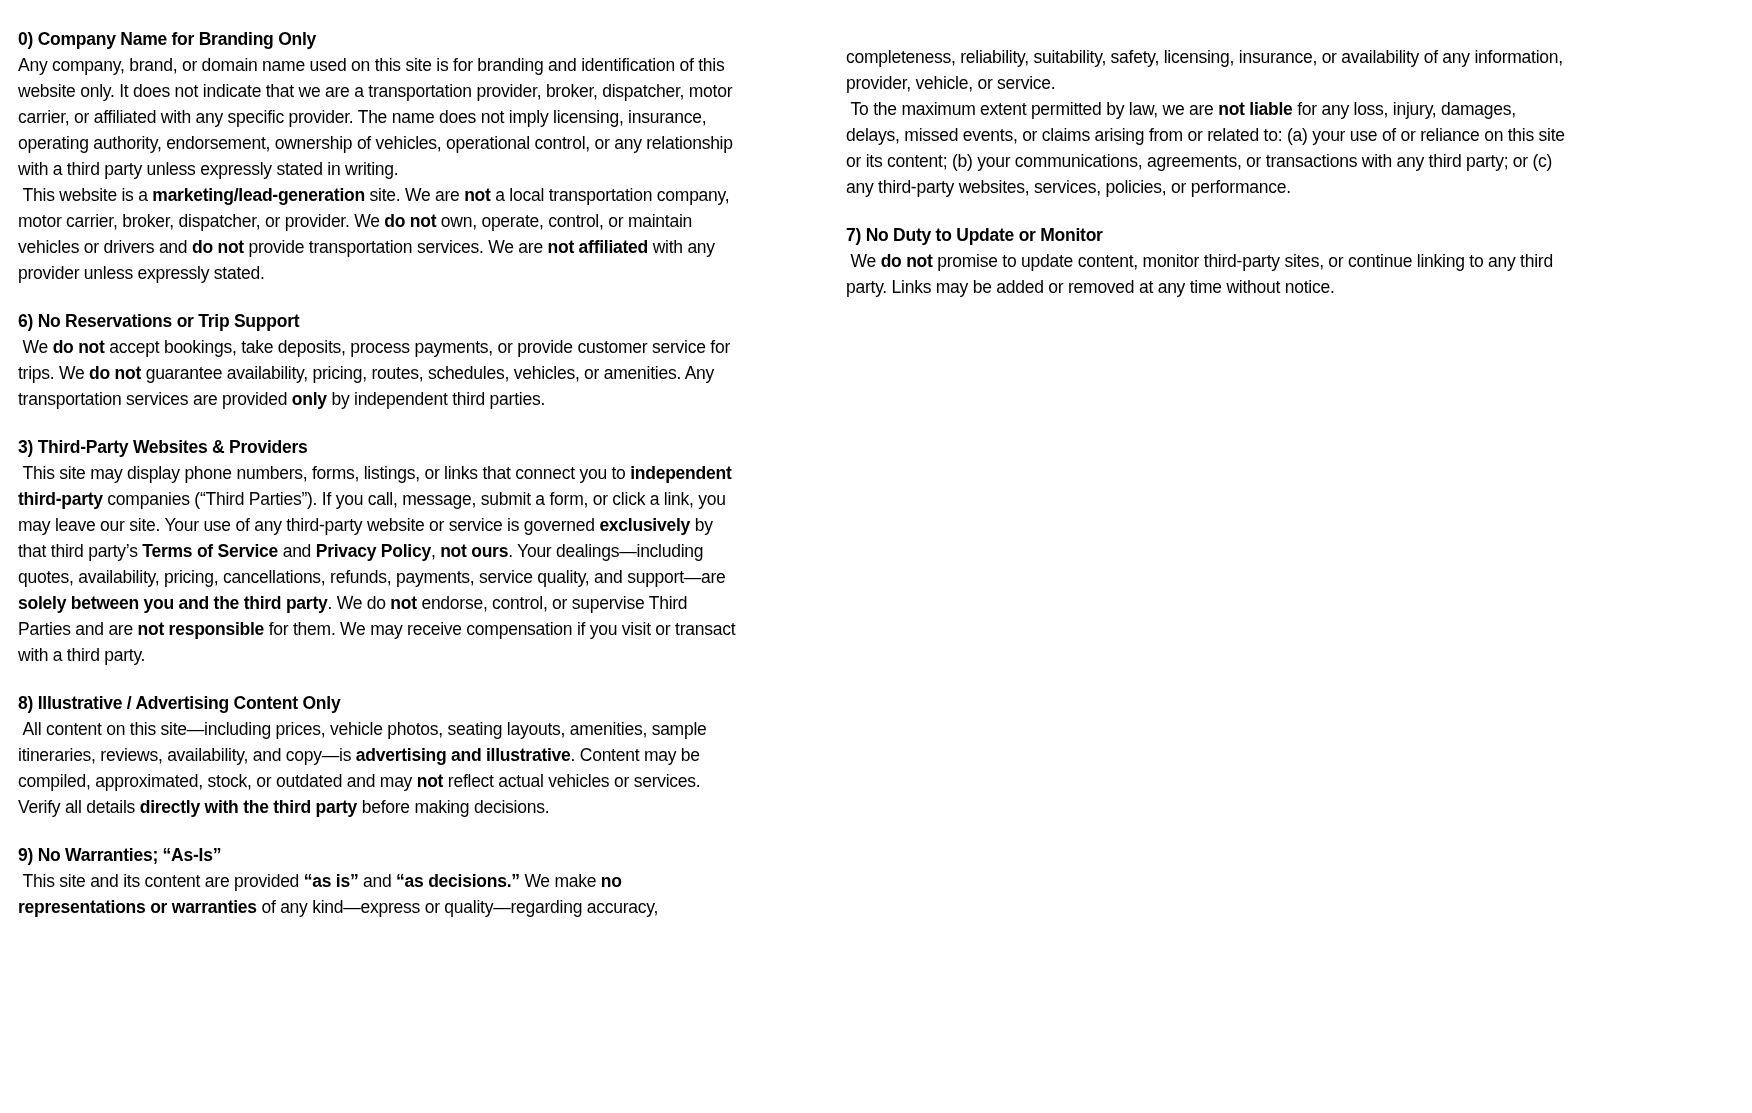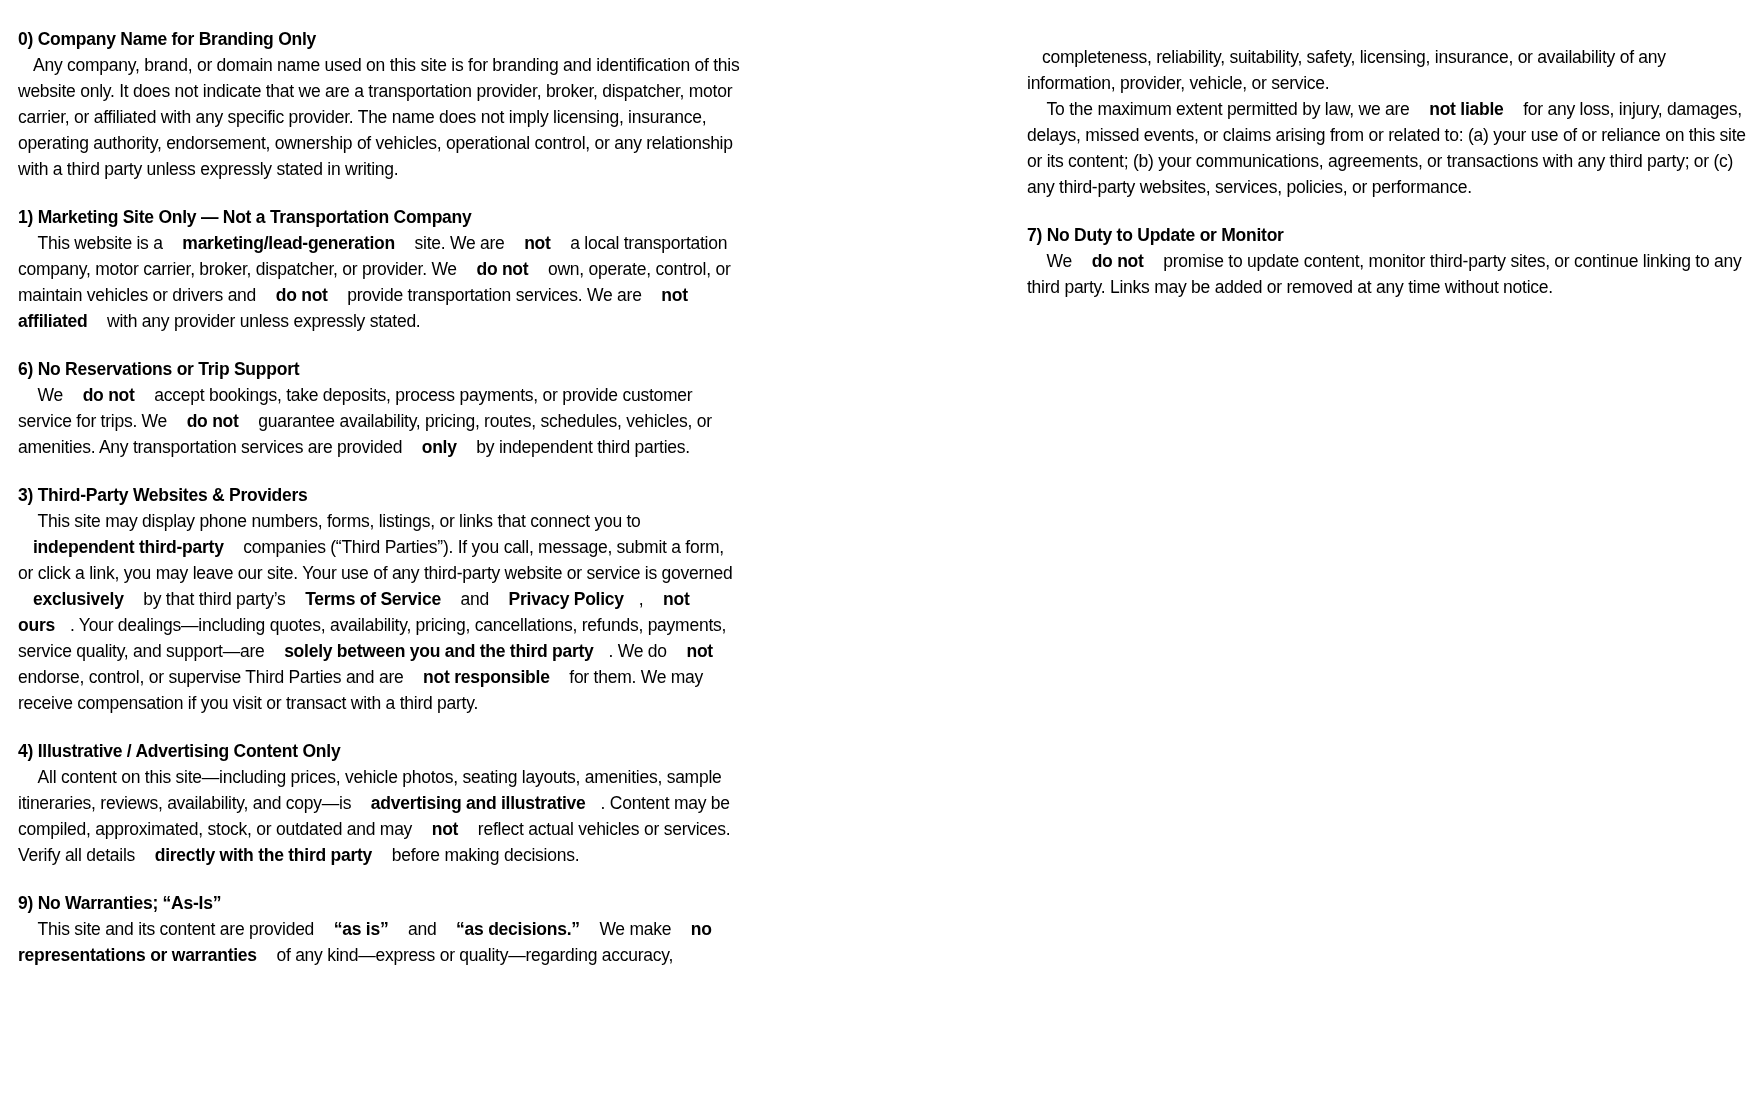--- a/index.html
+++ b/index.html
@@ -15,54 +15,52 @@
     font-size: 17.5px;
     line-height: 26px;
     letter-spacing: -0.25px;
     color: #000000;
   }
   .page {
     display: flex;
     align-items: flex-start;
     padding: 26px 0 0 18px;
     height: 100%;
-    justify-content: space-between;
   }
   .col {
     width: 725px;
     flex: 0 0 725px;
   }
   .col + .col {
     margin-left: 103px;
     padding-top: 18px;
   }
   .heading {
     font-weight: bold;
     margin-top: 22px;
   }
   .col .heading:first-child { margin-top: 0; }
   .paragraph { margin: 0; }
   .paragraph:first-child { margin-top: 0; }
-  .run { font-weight: normal; margin-left: 15px; }
+  .run { font-weight: normal; }
   .run.b { font-weight: bold; }
 </style>
 </head>
 <body>
 
 <main class="page">
   <section class="col">
       <div class="heading">0) Company Name for Branding Only</div>
       <div class="paragraph"><span class="run">Any company, brand, or domain name used on this site is for branding and identification of this website only. It does not indicate that we are a transportation provider, broker, dispatcher, motor carrier, or affiliated with any specific provider. The name does not imply licensing, insurance, operating authority, endorsement, ownership of vehicles, operational control, or any relationship with a third party unless expressly stated in writing.</span></div>
-      <div class="heading">1) Marketing Site Only — Not a Transportation Company</div>
       <div class="paragraph"><span class="run">&nbsp;This website is a </span><span class="run b">marketing/lead-generation</span><span class="run"> site. We are </span><span class="run b">not</span><span class="run"> a local transportation company, motor carrier, broker, dispatcher, or provider. We </span><span class="run b">do not</span><span class="run"> own, operate, control, or maintain vehicles or drivers and </span><span class="run b">do not</span><span class="run"> provide transportation services. We are </span><span class="run b">not affiliated</span><span class="run"> with any provider unless expressly stated.</span></div>
       <div class="heading">6) No Reservations or Trip Support</div>
       <div class="paragraph"><span class="run">&nbsp;We </span><span class="run b">do not</span><span class="run"> accept bookings, take deposits, process payments, or provide customer service for trips. We </span><span class="run b">do not</span><span class="run"> guarantee availability, pricing, routes, schedules, vehicles, or amenities. Any transportation services are provided </span><span class="run b">only</span><span class="run"> by independent third parties.</span></div>
       <div class="heading">3) Third-Party Websites &amp; Providers</div>
       <div class="paragraph"><span class="run">&nbsp;This site may display phone numbers, forms, listings, or links that connect you to </span><span class="run b">independent third-party</span><span class="run"> companies (“Third Parties”). If you call, message, submit a form, or click a link, you may leave our site. Your use of any third-party website or service is governed </span><span class="run b">exclusively</span><span class="run"> by that third party’s </span><span class="run b">Terms of Service</span><span class="run"> and </span><span class="run b">Privacy Policy</span><span class="run">, </span><span class="run b">not ours</span><span class="run">. Your dealings—including quotes, availability, pricing, cancellations, refunds, payments, service quality, and support—are </span><span class="run b">solely between you and the third party</span><span class="run">. We do </span><span class="run b">not</span><span class="run"> endorse, control, or supervise Third Parties and are </span><span class="run b">not responsible</span><span class="run"> for them. We may receive compensation if you visit or transact with a third party.</span></div>
-      <div class="heading">4) Illustrative / Advertising Content Only</div>
+      <div class="heading">8) Illustrative / Advertising Content Only</div>
       <div class="paragraph"><span class="run">&nbsp;All content on this site—including prices, vehicle photos, seating layouts, amenities, sample itineraries, reviews, availability, and copy—is </span><span class="run b">advertising and illustrative</span><span class="run">. Content may be compiled, approximated, stock, or outdated and may </span><span class="run b">not</span><span class="run"> reflect actual vehicles or services. Verify all details </span><span class="run b">directly with the third party</span><span class="run"> before making decisions.</span></div>
       <div class="heading">9) No Warranties; “As-Is”</div>
       <div class="paragraph"><span class="run">&nbsp;This site and its content are provided </span><span class="run b">“as is”</span><span class="run"> and </span><span class="run b">“as decisions.”</span><span class="run"> We make </span><span class="run b">no representations or warranties</span><span class="run"> of any kind—express or quality—regarding accuracy,</span></div>
     </section>
   <section class="col">
       <div class="paragraph"><span class="run">completeness, reliability, suitability, safety, licensing, insurance, or availability of any information, provider, vehicle, or service.</span></div>
       <div class="paragraph"><span class="run">&nbsp;To the maximum extent permitted by law, we are </span><span class="run b">not liable</span><span class="run"> for any loss, injury, damages, delays, missed events, or claims arising from or related to: (a) your use of or reliance on this site or its content; (b) your communications, agreements, or transactions with any third party; or (c) any third-party websites, services, policies, or performance.</span></div>
       <div class="heading">7) No Duty to Update or Monitor</div>
       <div class="paragraph"><span class="run">&nbsp;We </span><span class="run b">do not</span><span class="run"> promise to update content, monitor third-party sites, or continue linking to any third party. Links may be added or removed at any time without notice.</span></div>
     </section>

